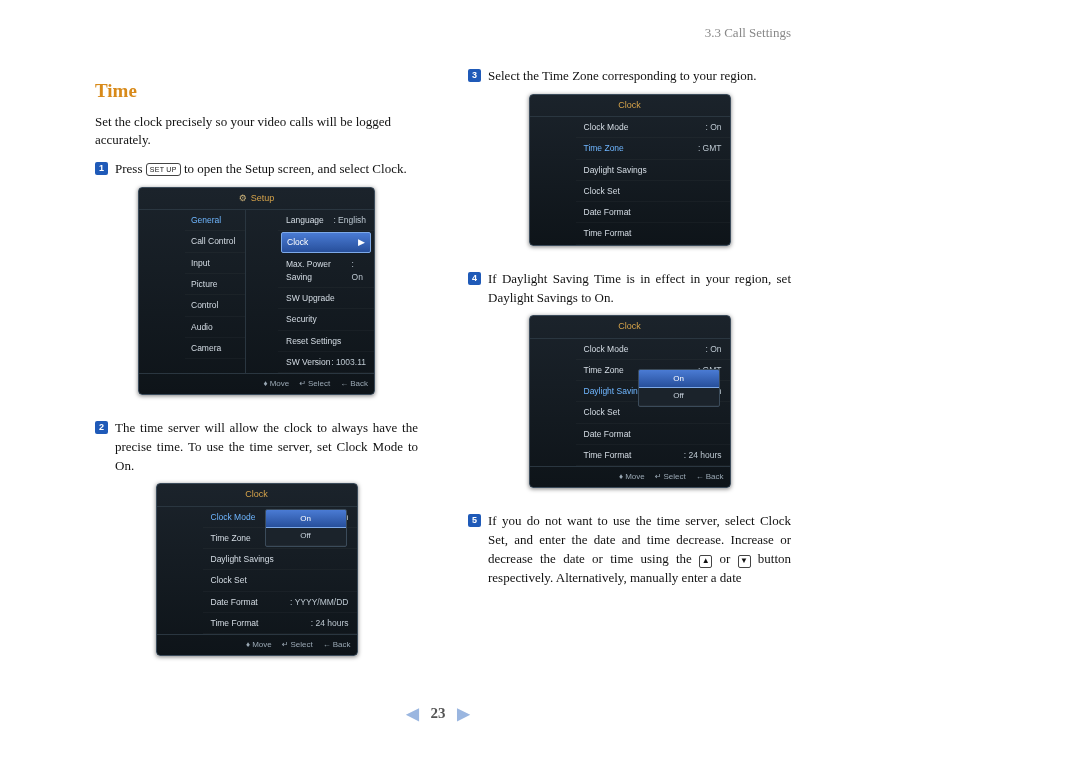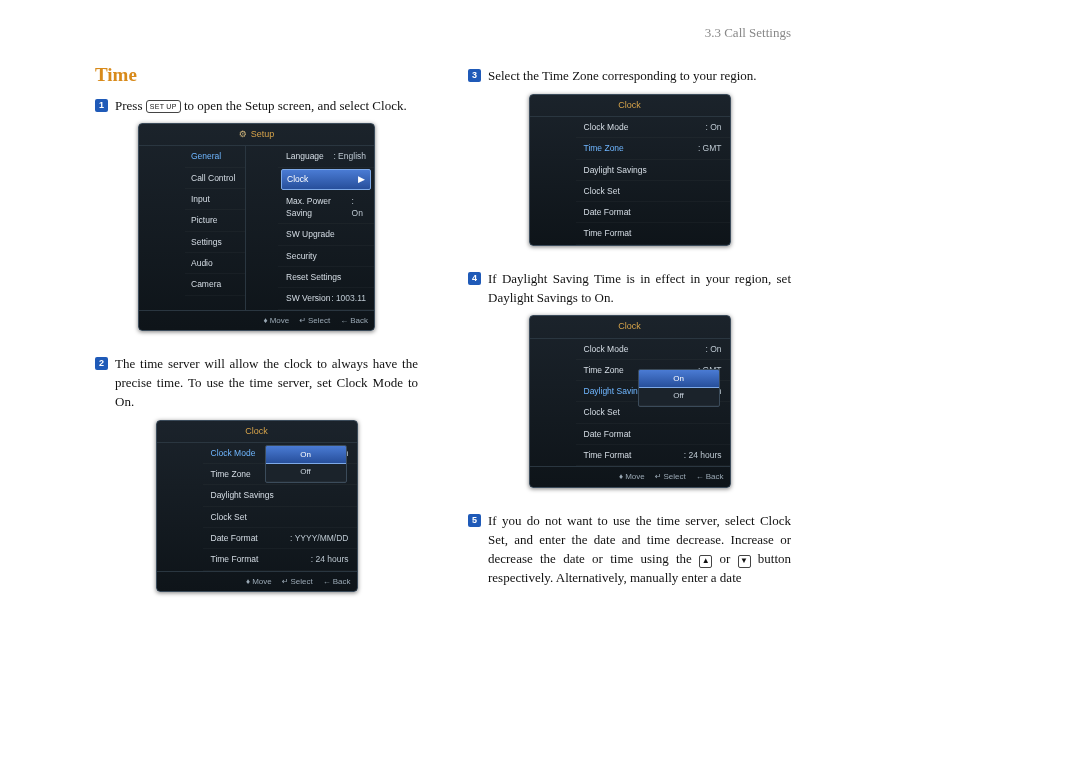--- a/index.html
+++ b/index.html
@@ -30,21 +30,21 @@
   }
   .col {
     flex: 1 1 50%;
     font-size: 13px;
     line-height: 1.45;
   }
   .section-title {
     color: #d88a1a;
     font-weight: 700;
     font-size: 19px;
-    margin: 0 0 8px 0;
+    margin: 16px 0 8px 0;
   }
   .intro {
     margin: 0 0 10px 0;
   }
 
   .step {
     display: flex;
     align-items: flex-start;
     gap: 7px;
     margin: 6px 0 4px 0;
@@ -223,40 +223,41 @@
 </head>
 <body>
 
 <div class="page">
   <div class="breadcrumb">3.3 Call Settings</div>
 
   <div class="cols">
 
     <div class="col">
       <div class="section-title">Time</div>
+      <p class="intro">Set the clock precisely so your video calls will be logged accurately.</p>
 
       <div class="step">
         <span class="step-num">1</span>
         <span class="step-text">
           <span>Press </span><span class="key">SET UP</span><span> to open the Setup screen, and select Clock.</span>
         </span>
       </div>
 
       <div class="osd">
         <div class="titlebar">
             <span class="gear-icon"></span>
             <span>Setup</span>
           </div>
         <div class="body osd-two">
           <div class="osd-left">
             <div class="litem sel">General</div>
             <div class="litem">Call Control</div>
             <div class="litem">Input</div>
             <div class="litem">Picture</div>
-            <div class="litem">Settings</div>
+            <div class="litem">Control</div>
             <div class="litem">Audio</div>
             <div class="litem">Camera</div>
           </div>
           <div class="osd-right">
             <div class="ritem">
                 <span>Language</span>
                 <span class="val">: English</span>
               </div>
             <div class="hl-row">
                 <span>Clock</span>
@@ -414,13 +415,18 @@
       <div class="step">
         <span class="step-num">5</span>
         <span class="step-text">
           <span>If you do not want to use the time server, select </span><span>Clock Set</span><span>, and enter the date and time decrease. Increase or decrease the date or time using the </span><span class="smallkey">▲</span><span> or </span><span class="smallkey">▼</span><span> button respectively. Alternatively, manually enter a date</span>
         </span>
       </div>
 
     </div>
   </div>
 
+  <div class="pager">
+    <span class="tri">◀</span>
+    <span>23</span>
+    <span class="tri">▶</span>
+  </div>
 </div>
 
 </body></html>

